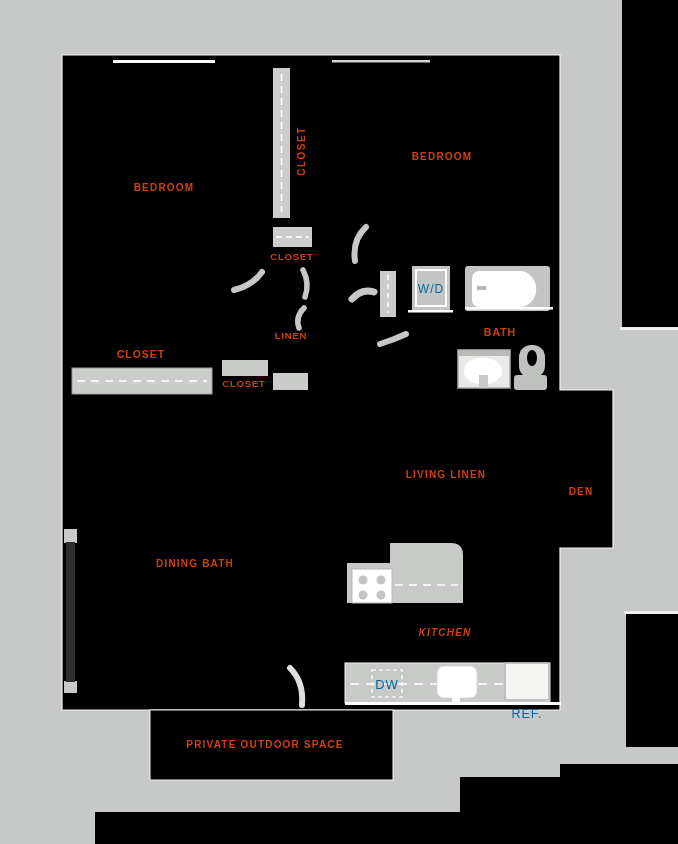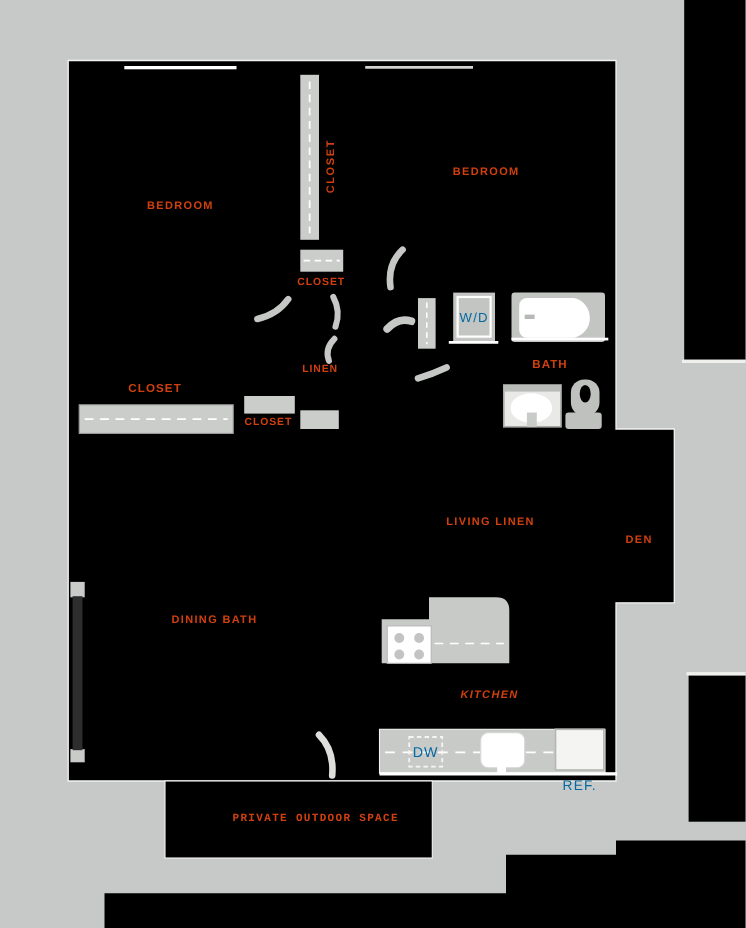--- a/index.html
+++ b/index.html
@@ -119,21 +119,21 @@
   <div class="lbl mid" style="left:500px;top:332px;">BATH</div>
 
   <div class="lbl" style="left:446px;top:475px;">LIVING LINEN</div>
 
   <div class="lbl" style="left:581px;top:474px;margin-top:18px;">DEN</div>
 
   <div class="lbl" style="left:195px;top:564px;">DINING BATH</div>
 
   <div class="lbl" style="left:445px;top:633px;font-style:italic;">KITCHEN</div>
 
-  <div class="lbl" style="left:287px;top:745px;font-family:Liberation Mono, monospace;">PRIVATE OUTDOOR SPACE</div>
+  <div class="lbl" style="left:265px;top:745px;">PRIVATE OUTDOOR SPACE</div>
 
   <div class="dark" style="left:431px;top:289px;font-size:12px;">W/D</div>
 
   <div class="dark" style="left:387px;top:684px;font-size:13px;">DW</div>
 
   <div class="dark" style="left:527px;top:682px;font-size:12.5px;margin-top:32px;">REF.</div>
 
 </div>
 
 </body></html>

